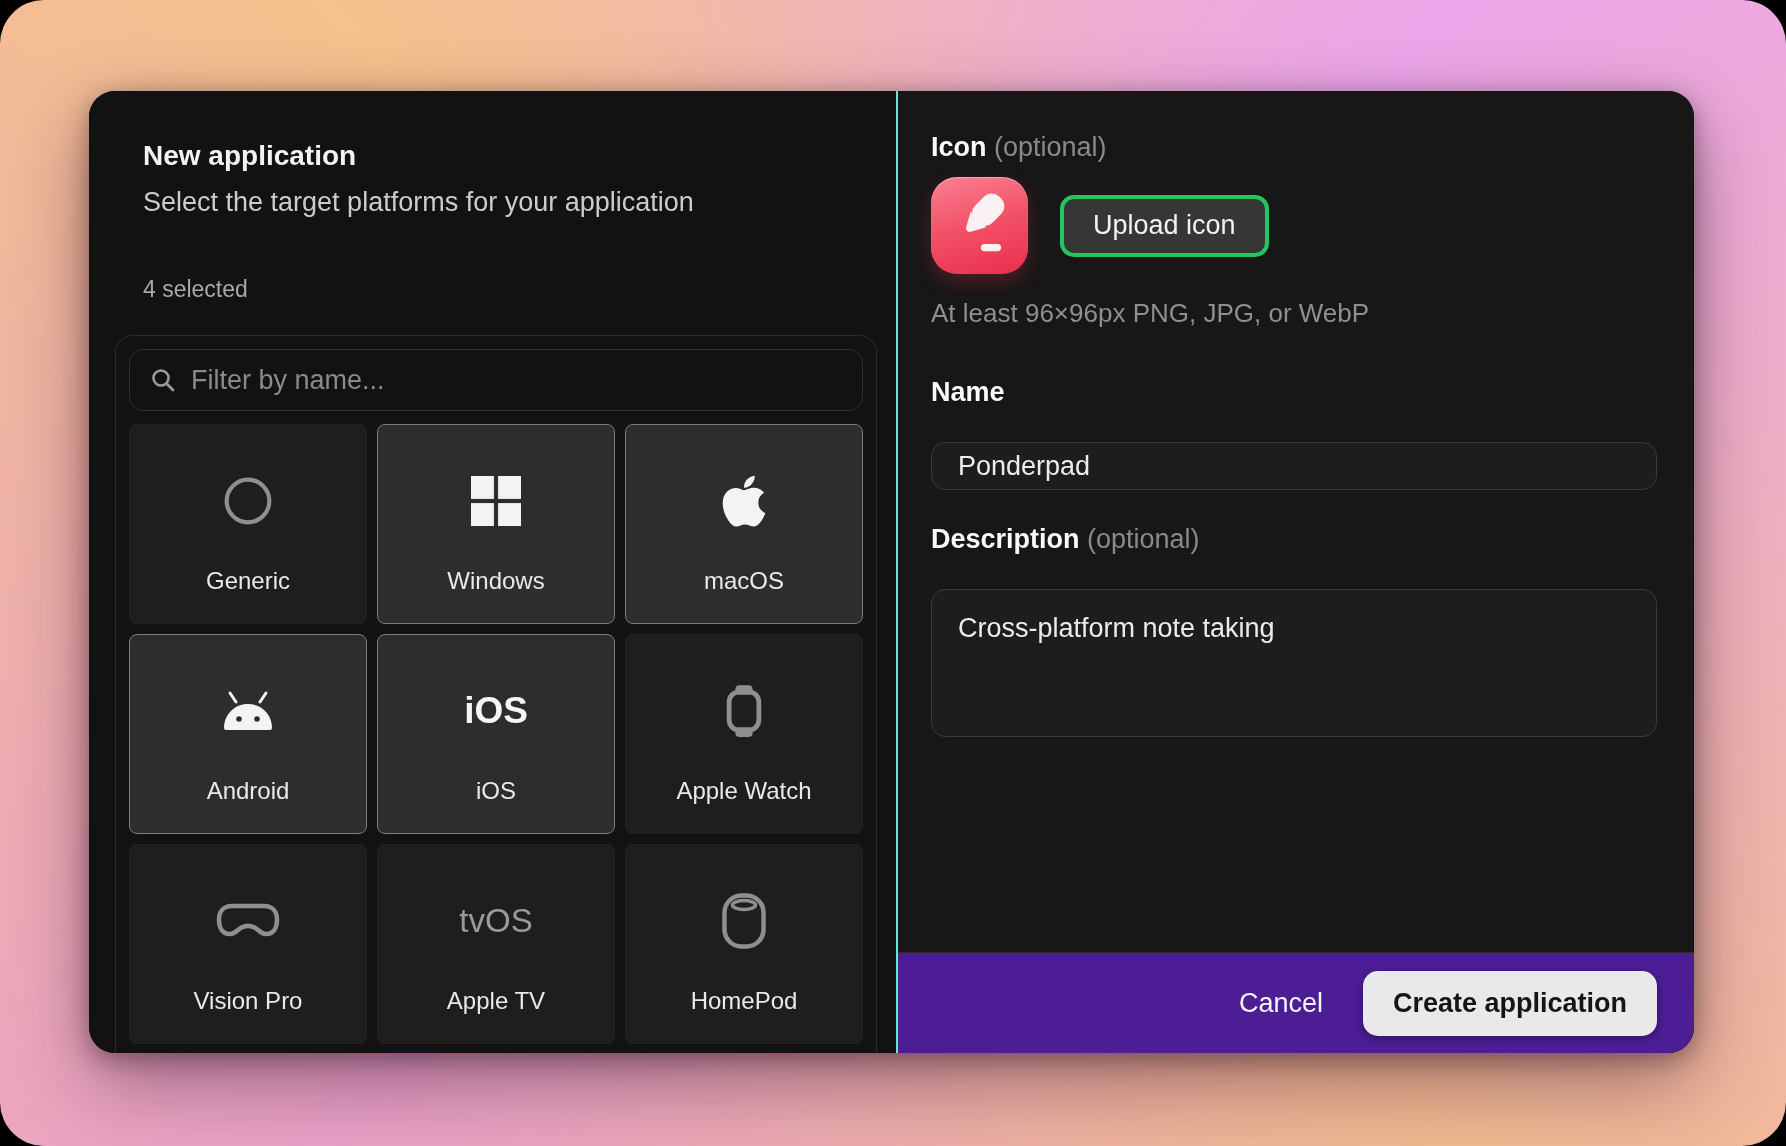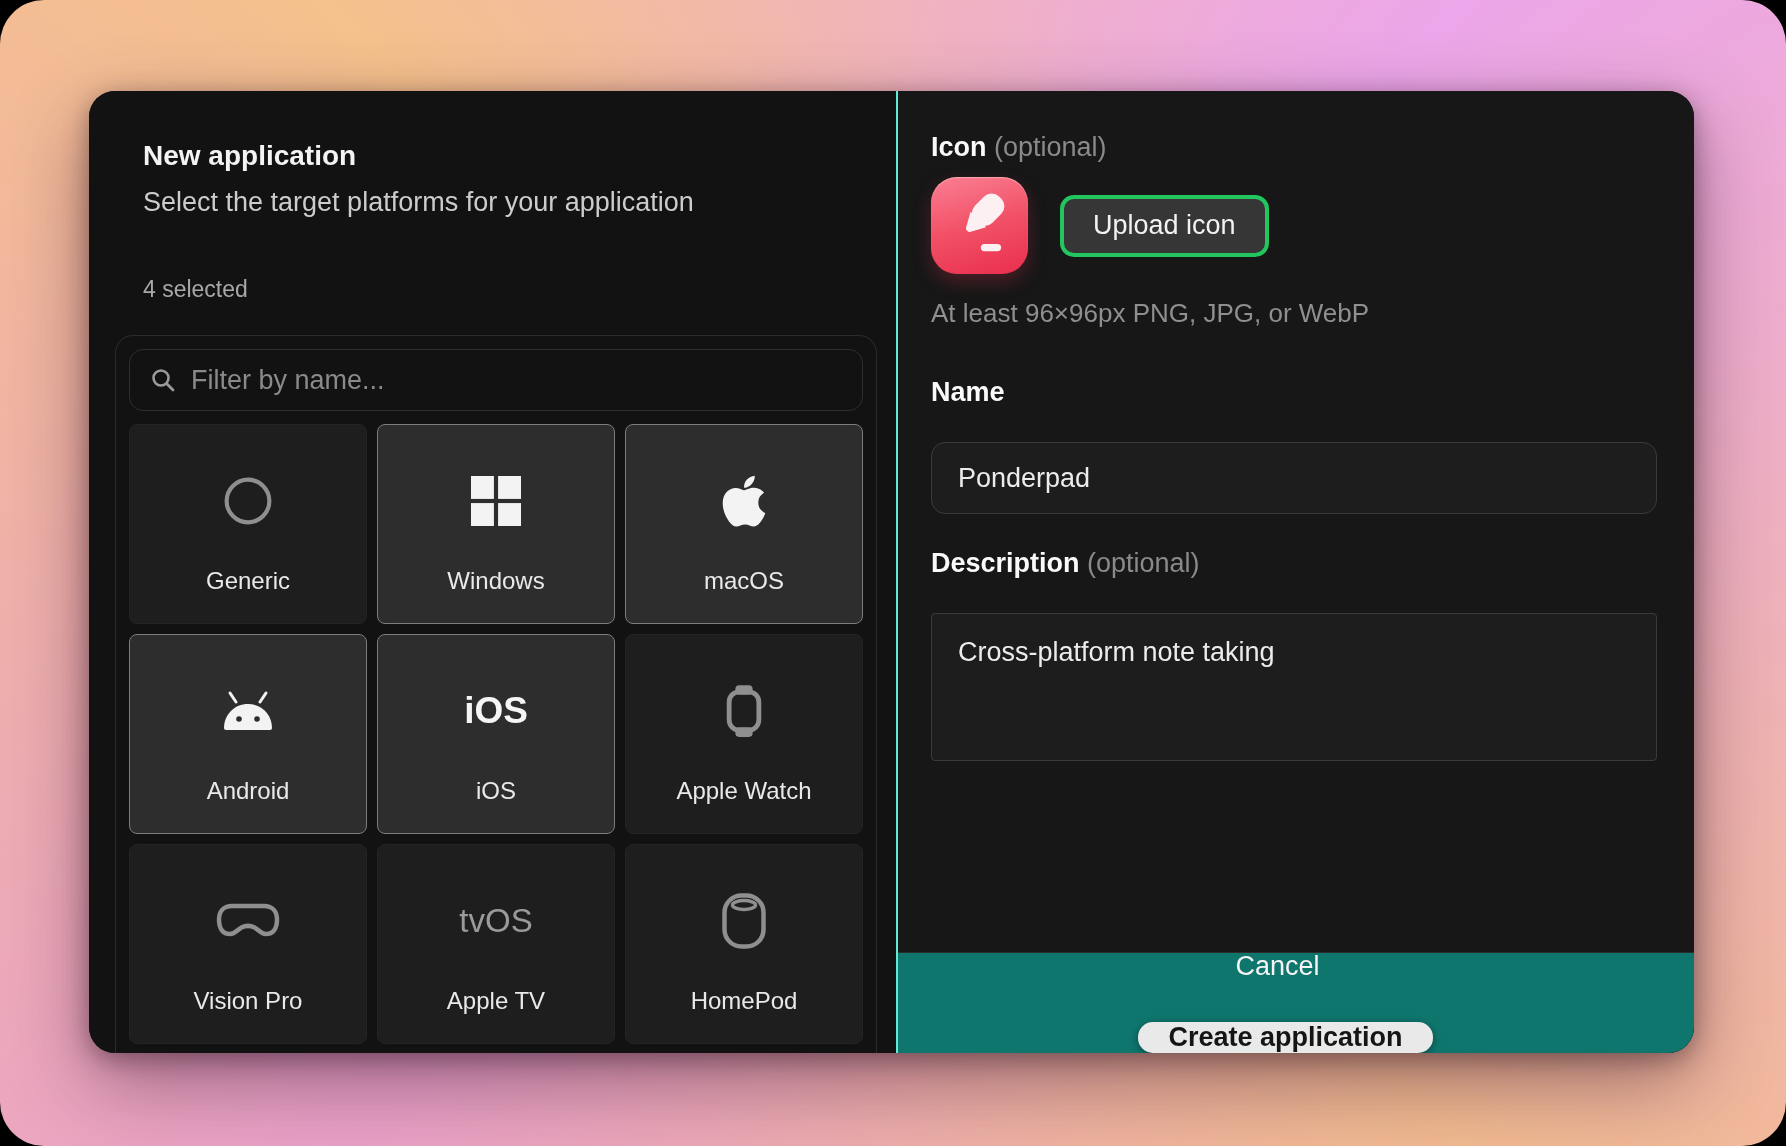--- a/index.html
+++ b/index.html
@@ -81,46 +81,46 @@
     box-shadow:inset 0 1px 1px rgba(255,255,255,.35), 0 8px 18px rgba(233,46,78,.25);
   }
   .app-icon svg{width:78px;height:78px;}
   .upload-btn{
     height:62px;padding:0 29px;border-radius:14px;background:#363636;border:4px solid #22c55e;
     color:#f2f2f2;font-family:"Liberation Sans",sans-serif;font-size:27px;cursor:pointer;
   }
   .hint{margin-top:26px;font-size:26px;line-height:26px;color:#8f8f8f;}
   .name-label{margin-top:52px;}
   .text-input{
-    margin-top:36px;width:100%;height:72px;box-sizing:border-box;
+    margin-top:36px;width:100%;height:48px;box-sizing:border-box;
     background:#1d1d1d;border:1px solid #3a3a3a;border-radius:14px;
     padding:0 26px;font-family:"Liberation Sans",sans-serif;font-size:27px;color:#ececec;outline:none;
     display:block;
   }
   .desc-label{margin-top:35px;}
   .textarea{
     margin-top:36px;width:100%;height:148px;box-sizing:border-box;resize:none;
-    background:#1d1d1d;border:1px solid #3a3a3a;border-radius:4px;
+    background:#1d1d1d;border:1px solid #3a3a3a;border-radius:14px;
     padding:22px 26px;font-family:"Liberation Sans",sans-serif;font-size:27px;line-height:32px;
     color:#ececec;outline:none;display:block;
   }
   .footer{
     position:absolute;left:0;right:0;bottom:0;height:101px;
-    background:#0f766e;border-top:1px solid #2c2c2c;
+    background:#4c1d95;border-top:1px solid #2c2c2c;
     display:flex;align-items:center;justify-content:flex-end;gap:40px;
-    padding-right:37px;box-sizing:border-box;flex-direction:column;
+    padding-right:37px;box-sizing:border-box;
   }
   .cancel-btn{
     background:transparent;border:none;color:#f5f5f5;cursor:pointer;
     font-family:"Liberation Sans",sans-serif;font-size:27px;font-weight:400;padding:0;
   }
   .create-btn{
     height:65px;padding:0 30px;border-radius:15px;border:none;cursor:pointer;
     background:#e9e9e9;color:#151515;font-family:"Liberation Sans",sans-serif;
-    font-size:27px;font-weight:700;box-shadow:0 2px 8px rgba(0,0,0,.4);margin-left:16px;
+    font-size:27px;font-weight:700;box-shadow:0 2px 8px rgba(0,0,0,.4);
   }
   .defs{position:absolute;width:0;height:0;overflow:hidden;}
 </style>
 </head>
 <body>
 
 <svg class="defs" aria-hidden="true">
   <defs>
     <symbol id="circle-outline-icon" viewBox="0 0 56 56">
       <circle cx="28" cy="28" r="23" fill="none" stroke="currentColor" stroke-width="4.5"></circle>

